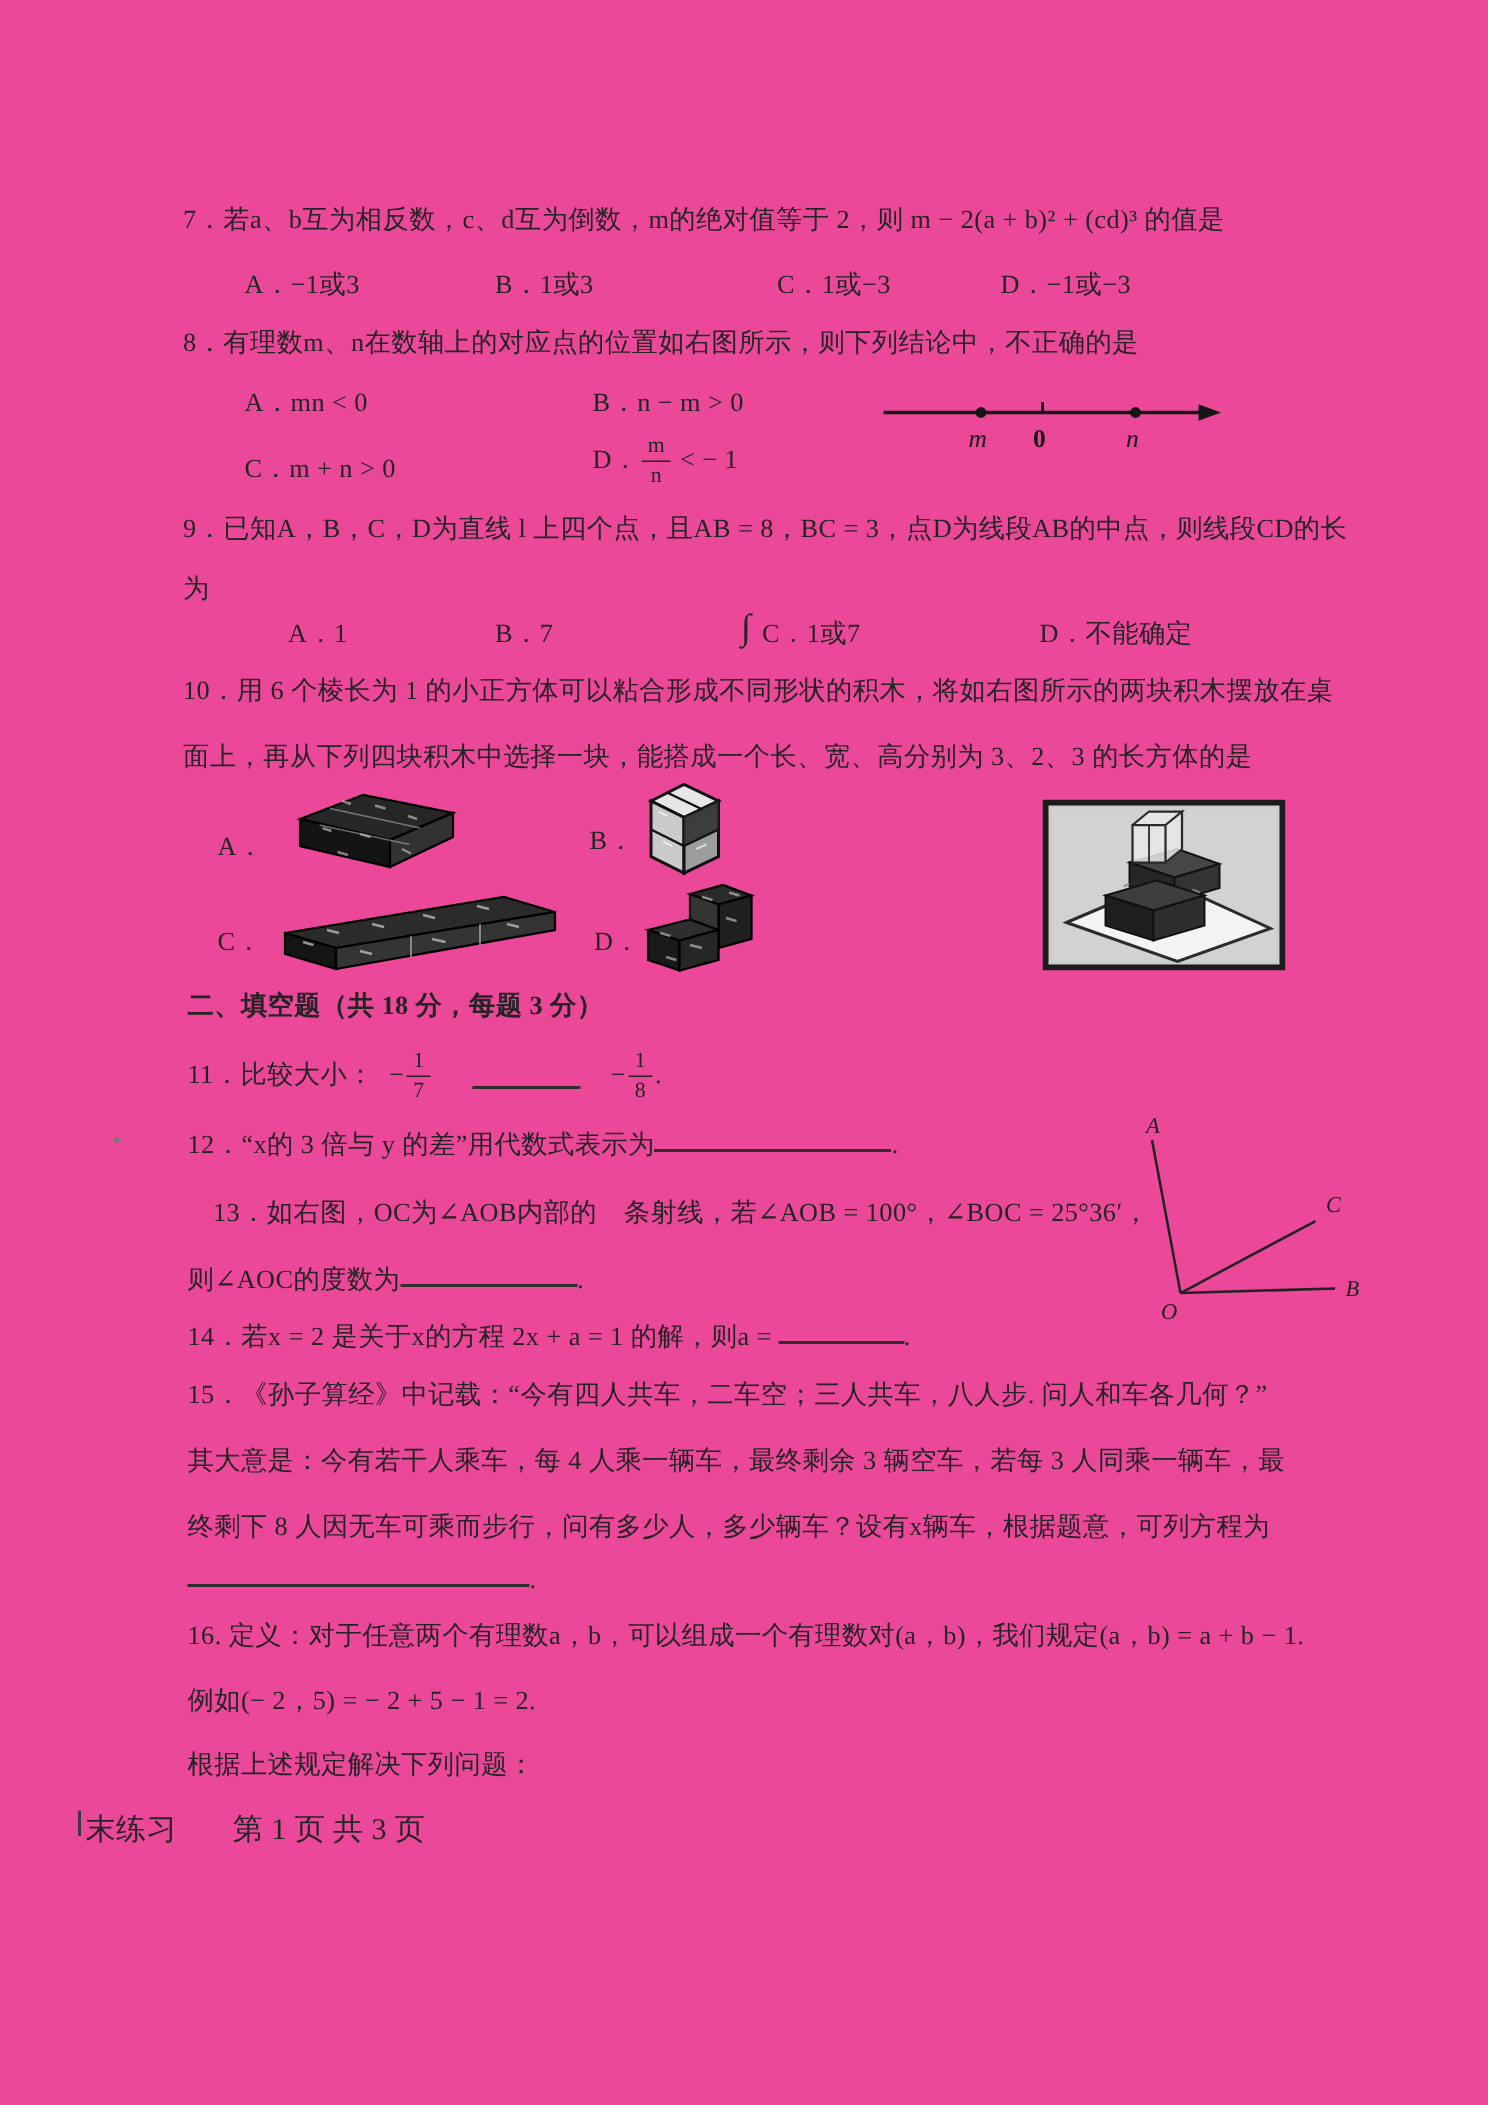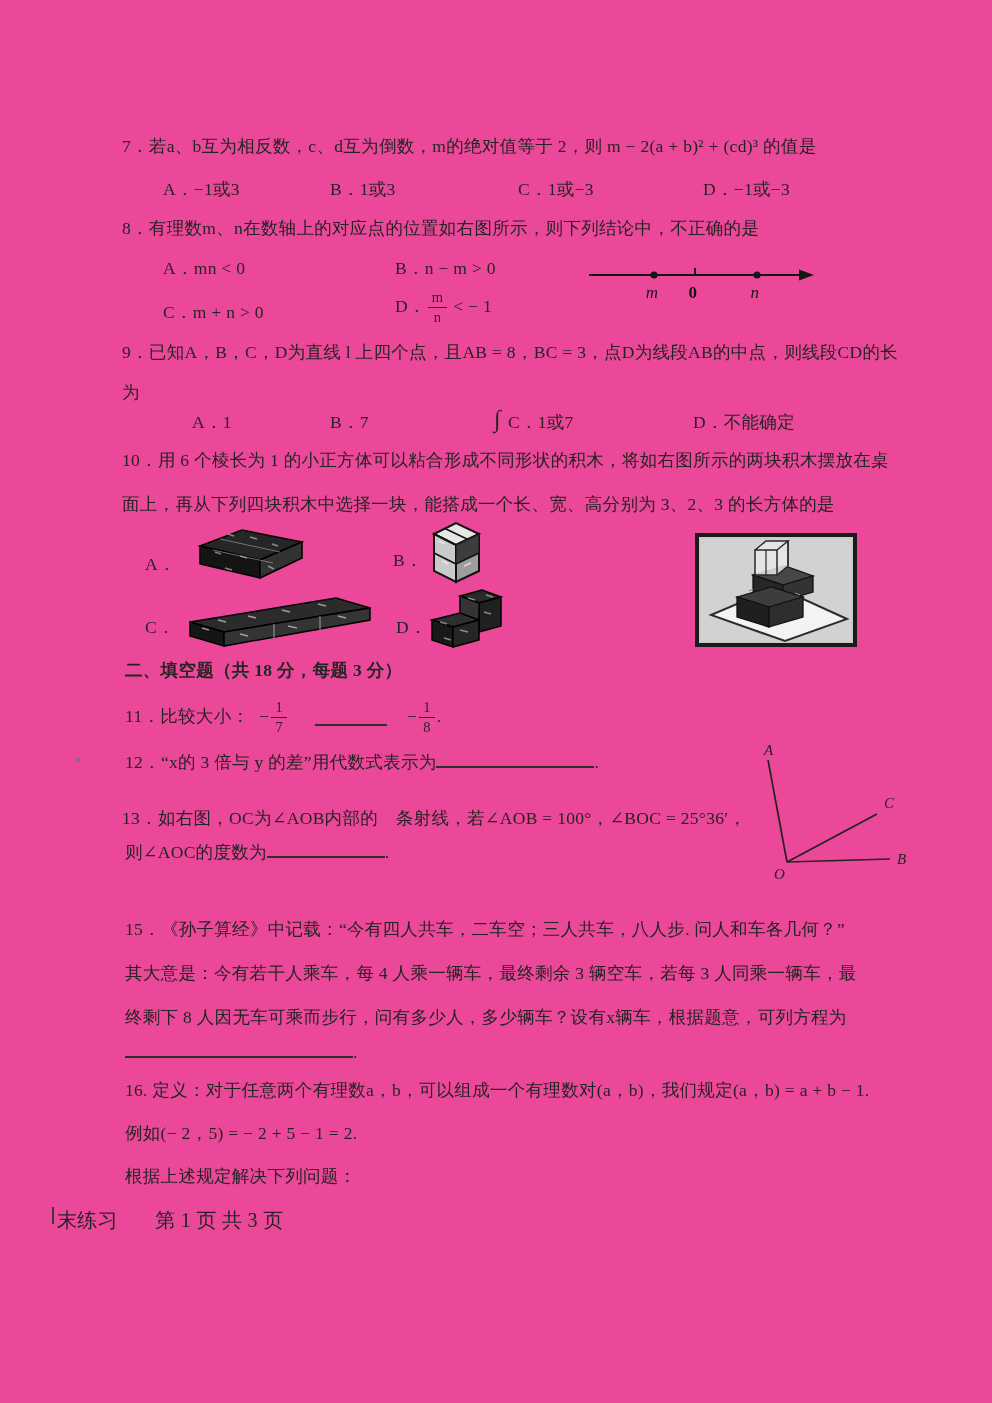--- a/index.html
+++ b/index.html
@@ -28,21 +28,21 @@
 </head>
 <body>
 
 <div class="page">
 
   <div class="abs qtext" style="top:134px; left:122px;">7．若a、b互为相反数，c、d互为倒数，m的绝对值等于 2，则 m − 2(a + b)² + (cd)³ 的值是</div>
   <div class="abs" style="top:177px; left:0; width:847px; height:26px;">
     <span class="abs opt" style="left:163px;">A．−1或3</span>
     <span class="abs opt" style="left:330px;">B．1或3</span>
     <span class="abs opt" style="left:518px;">C．1或−3</span>
-    <span class="abs opt" style="left:703px;">D．−1或−3</span>
+    <span class="abs opt" style="left:667px;">D．−1或−3</span>
   </div>
 
   <div class="abs qtext" style="top:216px; left:122px;">8．有理数m、n在数轴上的对应点的位置如右图所示，则下列结论中，不正确的是</div>
   <span class="abs opt" style="top:256px; left:163px;">A．mn &lt; 0</span>
   <span class="abs opt" style="top:256px; left:395px;">B．n − m &gt; 0</span>
   <span class="abs opt" style="top:300px; left:163px;">C．m + n &gt; 0</span>
   <div class="abs row-center" style="top:281px; left:395px; height:52px;">
     <span>D．</span>
     <span class="frac">
       <span class="fnum">m</span>
@@ -145,35 +145,38 @@
       <span class="fden">8</span>
     </span>
     <span>.</span>
   </div>
 
   <div class="abs margin-dot" style="top:758px; left:76px;"></div>
   <div class="abs" style="top:750px; left:125px;">
     <span>12．“x的 3 倍与 y 的差”用代数式表示为</span><span class="blank" style="width:158px;"></span><span>.</span>
   </div>
 
-  <div class="abs qtext" style="top:796px; left:122px;margin-top:10px;">13．如右图，OC为∠AOB内部的　条射线，若∠AOB = 100°，∠BOC = 25°36′，</div>
+  <div class="abs qtext" style="top:796px; left:142px;">13．如右图，OC为∠AOB内部的　条射线，若∠AOB = 100°，∠BOC = 25°36′，</div>
   <div class="abs" style="top:840px; left:125px;">
     <span>则∠AOC的度数为</span><span class="blank" style="width:118px;"></span><span>.</span>
   </div>
 
   <svg class="abs" style="top:742px; left:742px;" width="175" height="140" viewBox="0 0 175 140">
     <line x1="45" y1="120" x2="26" y2="18" stroke="#222" stroke-width="1.7"></line>
     <line x1="45" y1="120" x2="148" y2="117" stroke="#222" stroke-width="1.7"></line>
     <line x1="45" y1="120" x2="135" y2="72" stroke="#222" stroke-width="1.7"></line>
     <text x="22" y="13" font-size="15" font-style="italic" fill="#222">A</text>
     <text x="142" y="66" font-size="15" font-style="italic" fill="#222">C</text>
     <text x="155" y="122" font-size="15" font-style="italic" fill="#222">B</text>
     <text x="32" y="137" font-size="15" font-style="italic" fill="#222">O</text>
   </svg>
 
+  <div class="abs" style="top:878px; left:125px;">
+    <span>14．若x = 2 是关于x的方程 2x + a = 1 的解，则a =</span><span class="blank" style="width:84px; margin-left:4px;"></span><span>.</span>
+  </div>
 
   <div class="abs qtext" style="top:917px; left:125px;">15．《孙子算经》中记载：“今有四人共车，二车空；三人共车，八人步. 问人和车各几何？”</div>
   <div class="abs qtext" style="top:961px; left:125px;">其大意是：今有若干人乘车，每 4 人乘一辆车，最终剩余 3 辆空车，若每 3 人同乘一辆车，最</div>
   <div class="abs qtext" style="top:1005px; left:125px;">终剩下 8 人因无车可乘而步行，问有多少人，多少辆车？设有x辆车，根据题意，可列方程为</div>
   <div class="abs" style="top:1040px; left:125px;">
     <span class="blank" style="width:228px;"></span><span>.</span>
   </div>
 
   <div class="abs qtext" style="top:1078px; left:125px;">16. 定义：对于任意两个有理数a，b，可以组成一个有理数对(a，b)，我们规定(a，b) = a + b − 1.</div>
   <div class="abs qtext" style="top:1121px; left:125px;">例如(− 2，5) = − 2 + 5 − 1 = 2.</div>

